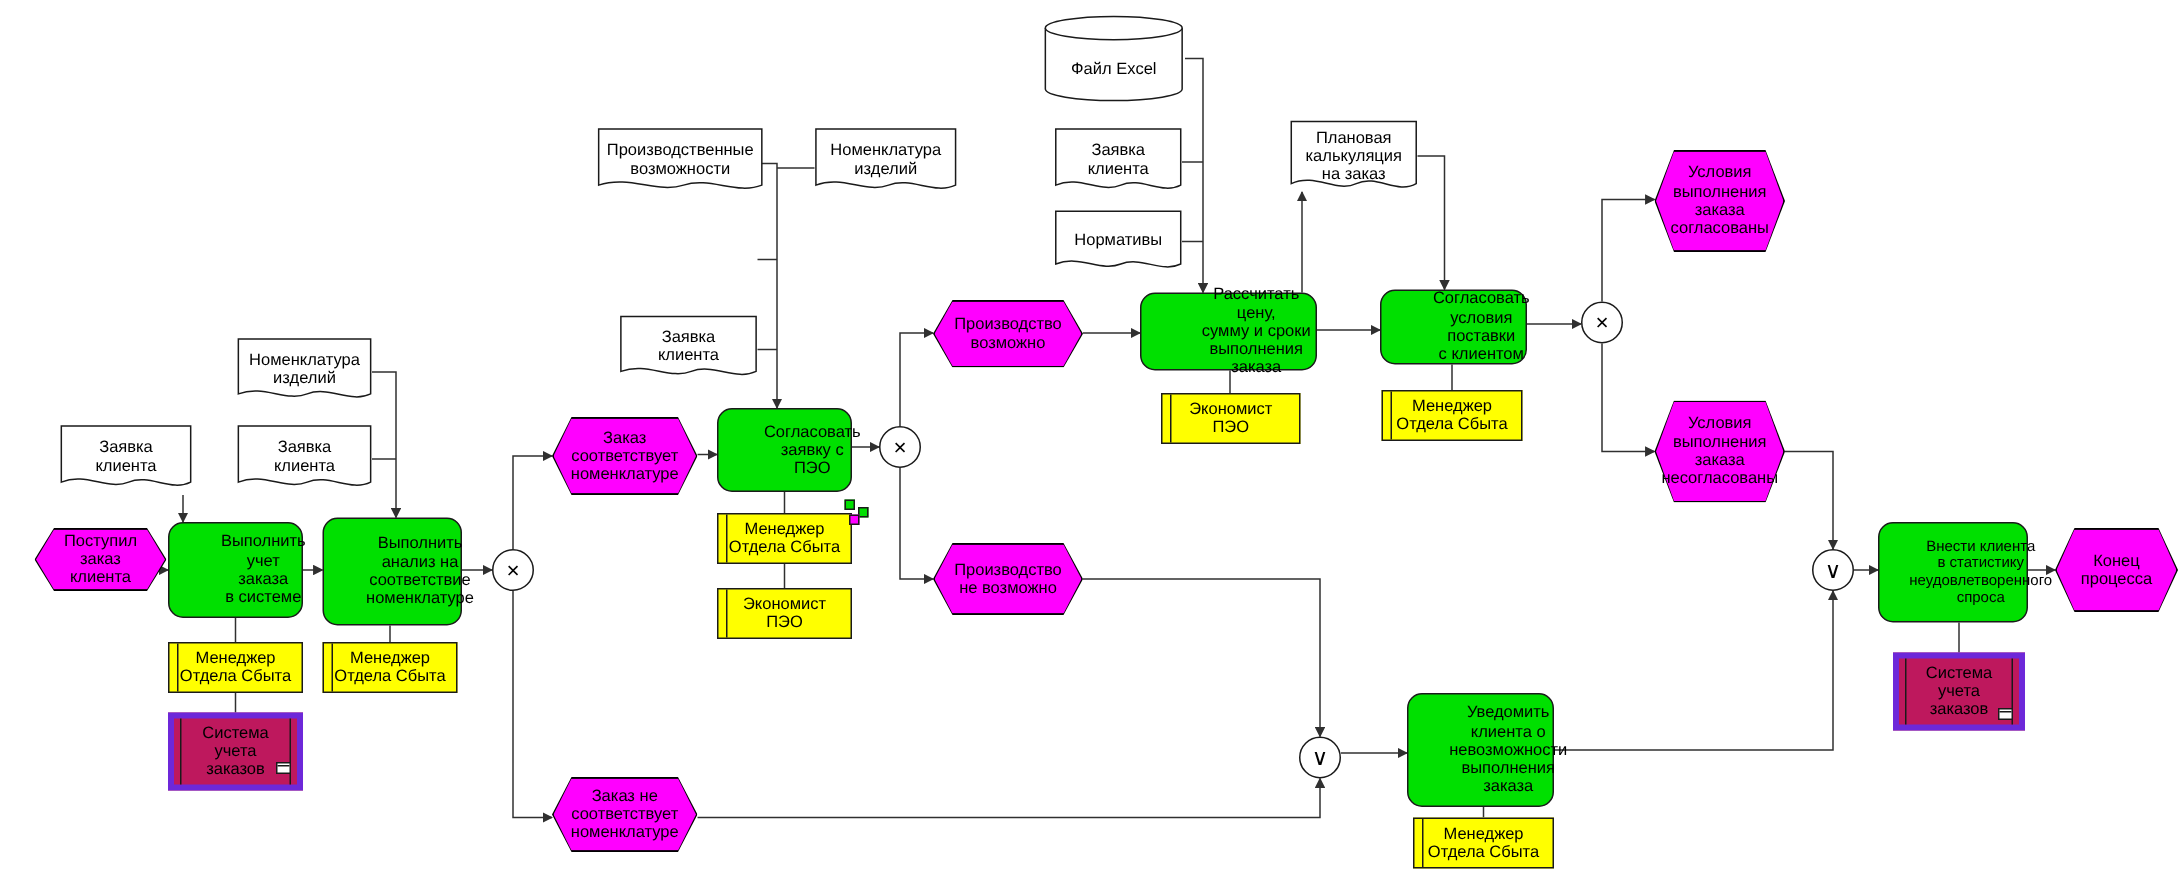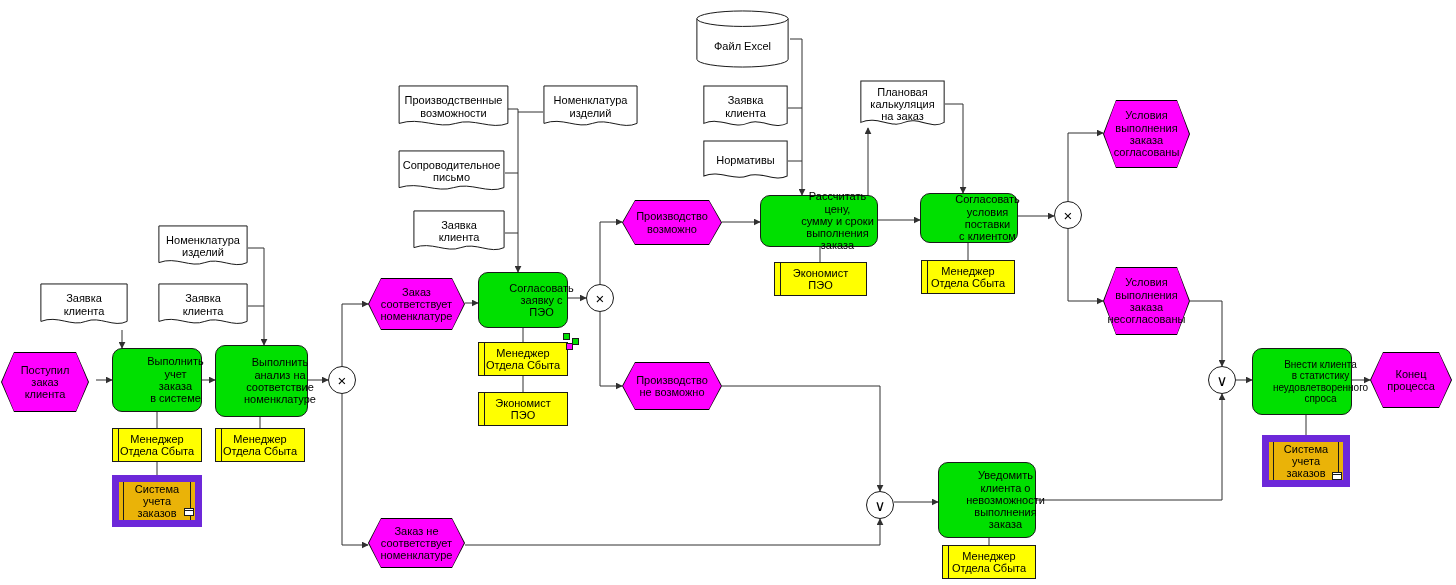--- a/index.html
+++ b/index.html
@@ -15,21 +15,21 @@
       clip-path:polygon(0 50%,13px 0,calc(100% - 13px) 0,100% 50%,calc(100% - 13px) 100%,13px 100%);}
   .ev .fg{position:absolute;inset:1px;background:#FF00FF;
       clip-path:polygon(0 50%,12px 0,calc(100% - 12px) 0,100% 50%,calc(100% - 12px) 100%,12px 100%);}
   .ev .label{padding:0 8px;}
   
   .fn{background:#00E000;border:1px solid #1a1a1a;border-radius:10px;padding-left:37px;}
   
   .org{background:#FFFF00;border:1px solid #1a1a1a;}
   .org::before{content:"";position:absolute;left:5px;top:0;bottom:0;border-left:1px solid #1a1a1a;}
   
-  .sys{background:#eab308;border:7px solid #6d28d9;}
+  .sys{background:#be185d;border:4px solid #6d28d9;}
   .sys::before{content:"";position:absolute;left:4px;top:0;bottom:0;border-left:1px solid #1a1a1a;}
   .sys::after{content:"";position:absolute;right:4px;top:0;bottom:0;border-left:1px solid #1a1a1a;}
   
   .doc svg,.db svg{position:absolute;inset:0;width:100%;height:100%;overflow:visible;}
   .doc .label{padding-bottom:5px;}
   .db .label{padding-top:14px;}
   
   .gw{background:#fff;border:1px solid #1a1a1a;border-radius:50%;}
   .gw .label{font-size:15px;line-height:1;}
   
@@ -89,21 +89,21 @@
     <polyline class="wire" points="157,462 157,475"></polyline>
     <polyline class="wire" points="260,417 260,428"></polyline>
     <polyline class="wire" points="523,328 523,342"></polyline>
     <polyline class="wire" points="523,376 523,392"></polyline>
     <polyline class="wire" points="820,247 820,262"></polyline>
     <polyline class="wire" points="968,243 968,260"></polyline>
     <polyline class="wire" points="989,538 989,545"></polyline>
     <polyline class="wire" points="1306,415 1306,435"></polyline>
   </svg>
 
-  <div class="node ev" style="left:1px;top:352px;width:88px;height:60px">
+  <div class="node ev" style="left:23px;top:352px;width:88px;height:42px">
     <span class="bg"></span>
       <span class="fg"></span>
     <span class="label">Поступил
 заказ
 клиента</span>
   </div>
   <div class="node ev" style="left:368px;top:278px;width:97px;height:52px">
     <span class="bg"></span>
       <span class="fg"></span>
     <span class="label">Заказ
@@ -259,27 +259,20 @@
     <span class="label">Производственные
 возможности</span>
   </div>
   <div class="node doc" style="left:543px;top:85px;width:95px;height:48px">
     <svg viewBox="0 0 100 50" preserveAspectRatio="none">
         <path d="M1 1 H99 V40 C84 47 68 34 52 40 C36 46 20 33 1 40 Z" fill="#fff" stroke="#1a1a1a" vector-effect="non-scaling-stroke"></path>
       </svg>
     <span class="label">Номенклатура
 изделий</span>
   </div>
-  <div class="node doc" style="left:398px;top:150px;width:107px;height:47px">
-    <svg viewBox="0 0 100 50" preserveAspectRatio="none">
-        <path d="M1 1 H99 V40 C84 47 68 34 52 40 C36 46 20 33 1 40 Z" fill="#fff" stroke="#1a1a1a" vector-effect="non-scaling-stroke"></path>
-      </svg>
-    <span class="label">Сопроводительное
-письмо</span>
-  </div>
   <div class="node doc" style="left:413px;top:210px;width:92px;height:47px">
     <svg viewBox="0 0 100 50" preserveAspectRatio="none">
         <path d="M1 1 H99 V40 C84 47 68 34 52 40 C36 46 20 33 1 40 Z" fill="#fff" stroke="#1a1a1a" vector-effect="non-scaling-stroke"></path>
       </svg>
     <span class="label">Заявка
 клиента</span>
   </div>
   <div class="node doc" style="left:703px;top:85px;width:85px;height:48px">
     <svg viewBox="0 0 100 50" preserveAspectRatio="none">
         <path d="M1 1 H99 V40 C84 47 68 34 52 40 C36 46 20 33 1 40 Z" fill="#fff" stroke="#1a1a1a" vector-effect="non-scaling-stroke"></path>

